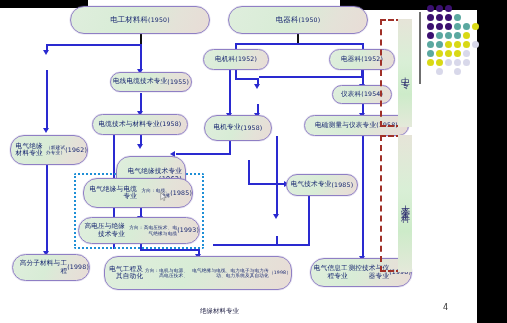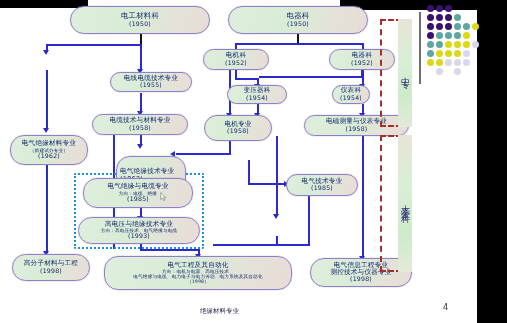--- a/index.html
+++ b/index.html
@@ -16,24 +16,24 @@
   .rightbar{position:absolute;right:0;top:0;width:30px;height:323px;background:#000;}
 
   
   .node{
     position:absolute;
     box-sizing:border-box;
     border:1px solid #8f7fc4;
     border-radius:14px;
     background:linear-gradient(115deg,#dfeedd 0%,#d8ecd6 45%,#e4e2d8 75%,#e8dcd6 100%);
     color:#13226e;
-    text-align:left;
+    text-align:right;
     line-height:1.12;
     display:flex;
-    flex-direction:column;
+    flex-direction:row;
     align-items:center;
     justify-content:center;
     font-size:6.4px;
     letter-spacing:.2px;
     box-shadow:0 0 0 .5px rgba(140,120,190,.25);
   }
   .node .t1{font-size:6.6px;}
   .node .t3{font-size:4.6px;}
   .node .yr{font-size:6.2px;}
   .node.big .t1{font-size:7.4px;}
@@ -215,26 +215,22 @@
   <div class="node" style="left:329px;top:49px;width:66px;height:21px;">
     <div class="t1">电器科</div>
     <div class="yr">(1952)</div>
   </div>
 
   <div class="node" style="left:110px;top:72px;width:82px;height:20px;">
     <div class="t1">电线电缆技术专业</div>
     <div class="yr">(1955)</div>
   </div>
 
-  <div class="node" style="left:227px;top:85px;width:60px;height:19px;">
-    <div class="t1">变压器科</div>
-    <div class="yr">(1954)</div>
-  </div>
-
-  <div class="node" style="left:332px;top:85px;width:38px;height:19px;">
+
+  <div class="node" style="left:332px;top:85px;width:60px;height:19px;">
     <div class="t1">仪表科</div>
     <div class="yr">(1954)</div>
   </div>
 
   <div class="node" style="left:92px;top:114px;width:96px;height:21px;">
     <div class="t1">电缆技术与材料专业</div>
     <div class="yr">(1958)</div>
   </div>
 
   <div class="node" style="left:204px;top:115px;width:68px;height:26px;">

